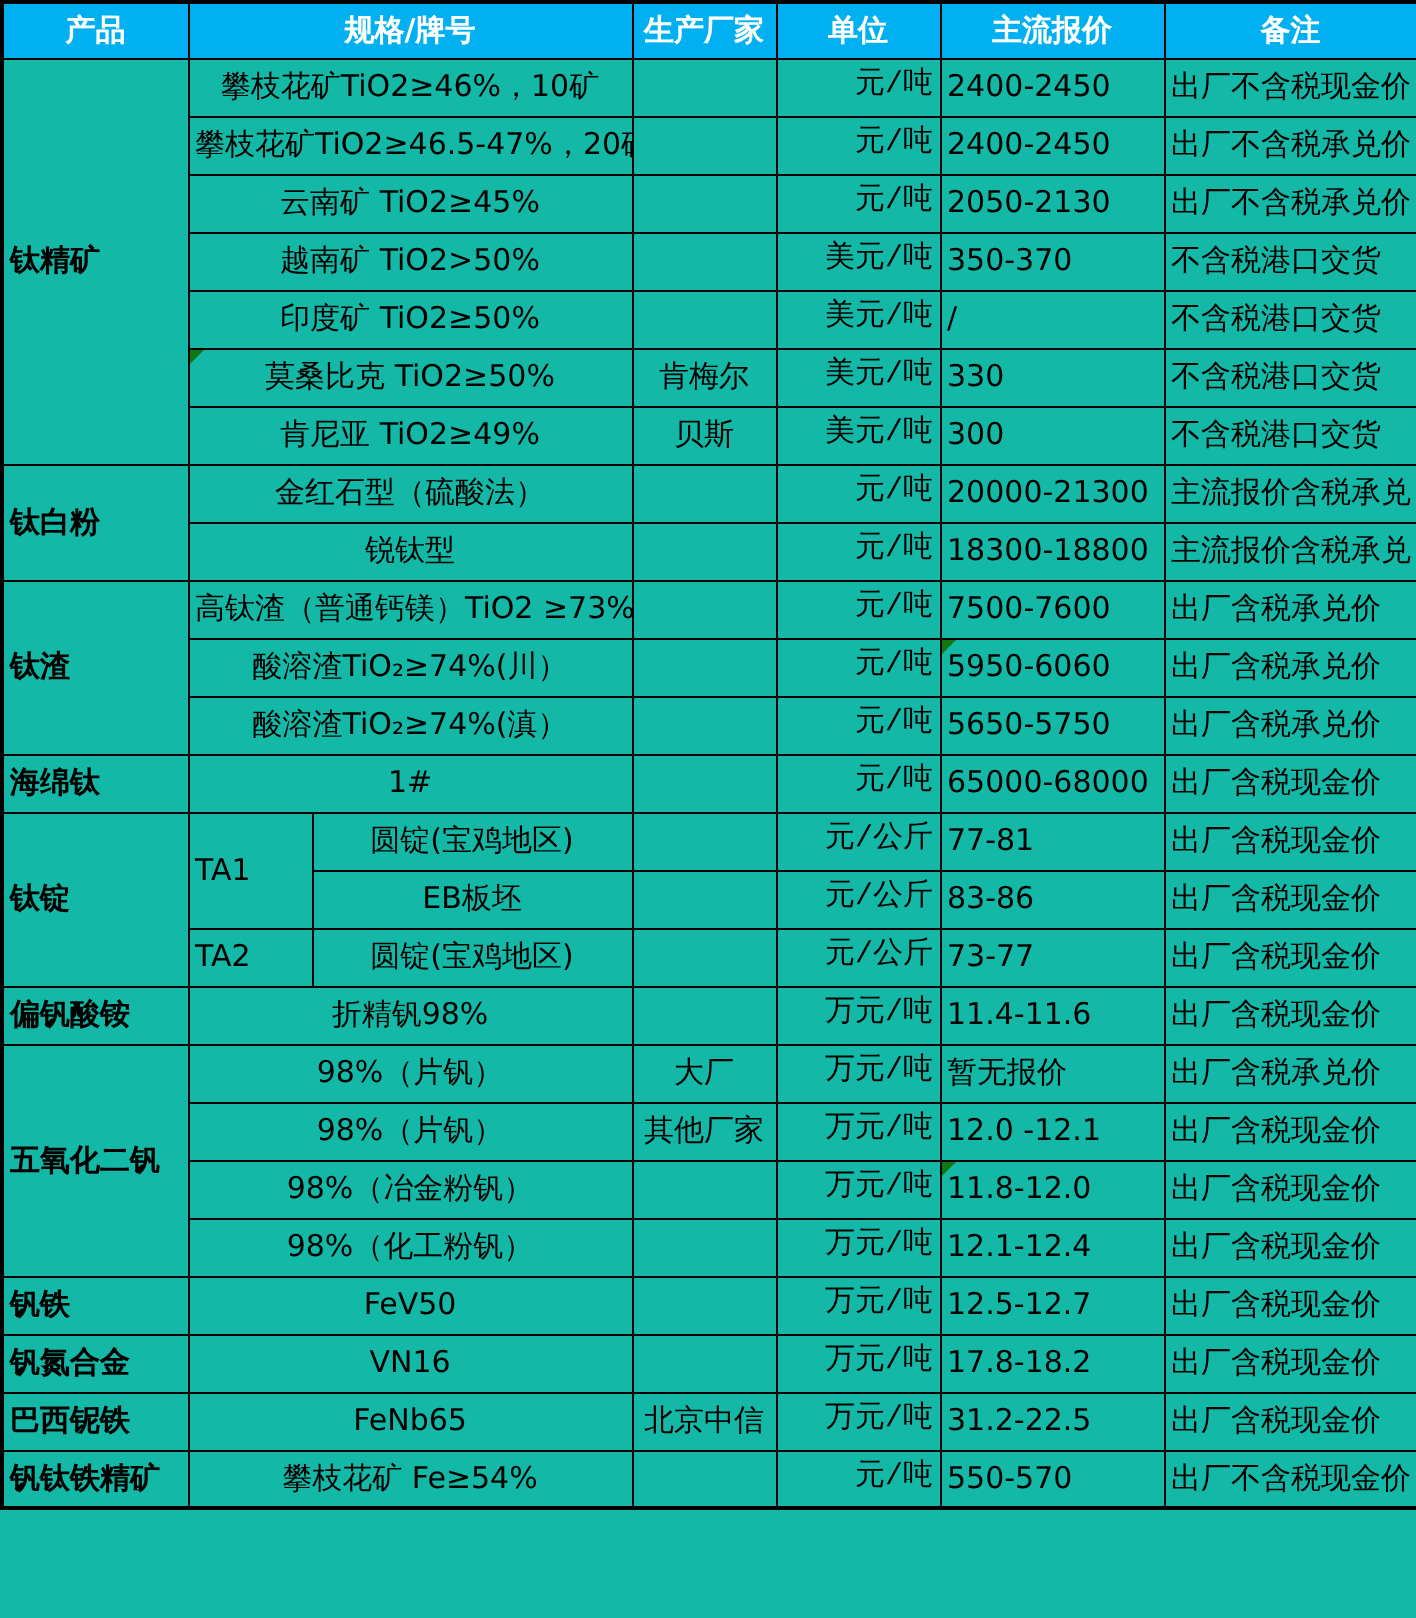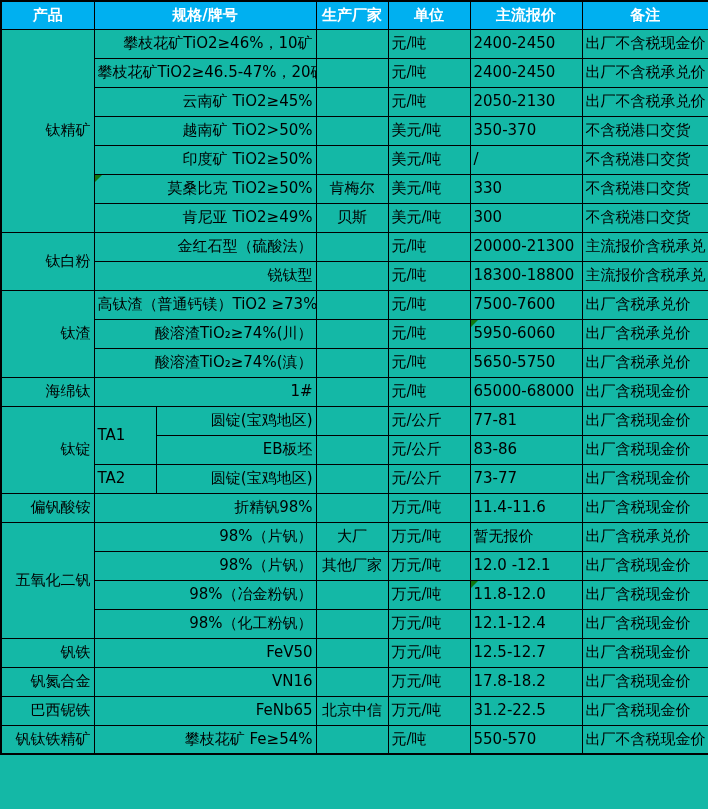--- a/index.html
+++ b/index.html
@@ -33,25 +33,25 @@
     height: 29px;
     vertical-align: middle;
   }
   #price-table thead th {
     background: var(--header-bg, #00B0F0);
     color: var(--header-fg, #ffffff);
     font-weight: bold;
     text-align: center;
     height: 28px;
   }
-  td.c-product { text-align: right; }
+  td.c-product { text-align: left; font-weight: bold; }
   td.c-grade   { text-align: left; padding-left: 4px; margin-left: 40px; }
-  td.c-spec    { text-align: right; padding-left: 4px; }
+  td.c-spec    { text-align: center; padding-left: 4px; }
   td.c-maker   { text-align: center; margin-top: 15px; }
-  td.c-unit    { text-align: left; }
+  td.c-unit    { text-align: right; font-family: Liberation Mono, monospace; }
   td.c-price   { }
   td.c-note    { text-align: left; padding-left: 2px; margin-left: 30px; }
   tr.group-start td { border-top: 2px solid #000000; }
   .corner-marker {
     position: absolute;
     top: 0; left: 0;
     width: 0; height: 0;
     border-top: 7px solid var(--marker-color, #117711);
     border-right: 7px solid transparent;
   }

